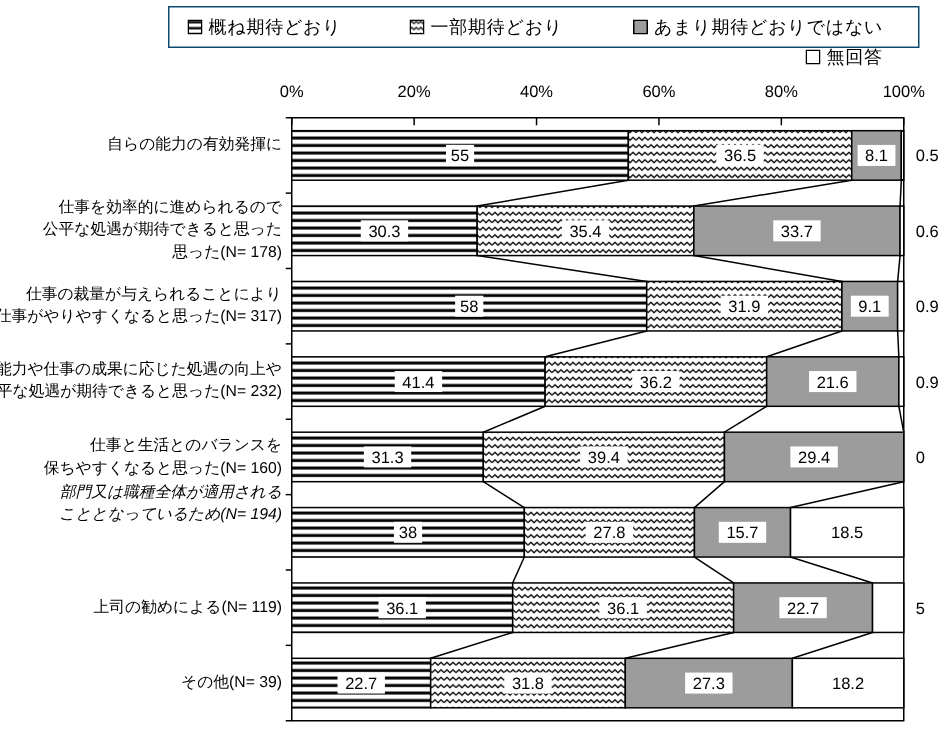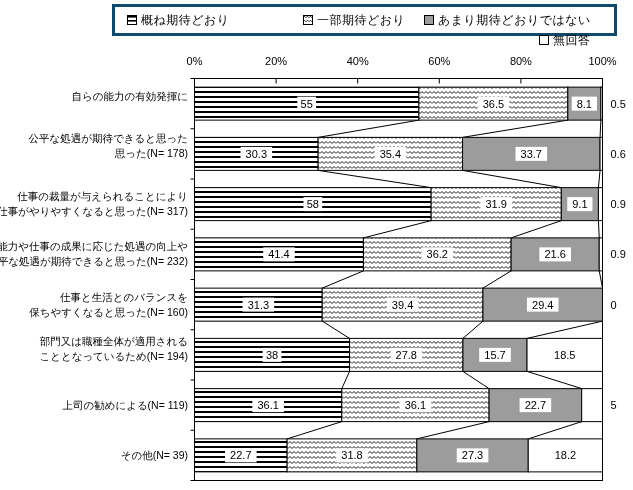--- a/index.html
+++ b/index.html
@@ -2,21 +2,21 @@
 <html><head>
 <meta charset="utf-8">
 <style>
   html,body{margin:0;padding:0;background:#ffffff;}
   #stage{
     position:relative;width:633px;height:490px;background:#ffffff;overflow:hidden;
     font-family:"Liberation Sans","DejaVu Sans",sans-serif;color:#000;
   }
   #legend-box{
     position:absolute;left:112px;top:4px;width:499px;height:26px;
-    border:3px solid #0c4a6e;background:#fff;
+    border:1px solid #0c4a6e;background:#fff;
   }
   .legend-item{position:absolute;top:0;height:26px;display:flex;align-items:center;}
   .legend-swatch{width:10px;height:10px;margin-right:4px;flex:0 0 auto;}
   .legend-label{font-size:12px;white-space:nowrap;letter-spacing:0.5px;}
   .cat-label{
     position:absolute;right:445px;text-align:right;font-size:10.5px;line-height:15px;
     white-space:nowrap;
   }
   #chart-svg{position:absolute;left:0;top:0;}
   .val-text{font-size:11px;}
@@ -178,21 +178,21 @@
           <defs>
             <pattern id="lp1" width="3" height="4" patternUnits="userSpaceOnUse">
               <rect width="3" height="4" fill="#fff"></rect>
               <rect y="1" width="3" height="1.6" fill="#000"></rect>
             </pattern>
           </defs>
           <rect x="0.5" y="0.5" width="9" height="9" fill="url(#lp1)" stroke="#000" stroke-width="1"></rect>
         </svg>
         <span class="legend-label">概ね期待どおり</span>
       </div>
-      <div class="legend-item" style="left: 188px;">
+      <div class="legend-item" style="left: 160px;">
         <svg class="legend-swatch" width="10" height="10">
           <defs>
             <pattern id="lp2" width="6" height="4" patternUnits="userSpaceOnUse">
               <rect width="6" height="4" fill="#fff"></rect>
               <path d="M0 2.8 L1.5 1.2 L3 2.8 L4.5 1.2 L6 2.8" fill="none" stroke="#000" stroke-width="0.8"></path>
             </pattern>
           </defs>
           <rect x="0.5" y="0.5" width="9" height="9" fill="url(#lp2)" stroke="#000" stroke-width="1"></rect>
         </svg>
         <span class="legend-label">一部期待どおり</span>
@@ -208,36 +208,37 @@
           <rect x="0.5" y="0.5" width="9" height="9" fill="#ffffff" stroke="#000" stroke-width="1"></rect>
         </svg>
         <span class="legend-label">無回答</span>
       </div>
     </div>
   <div id="cat-labels">
       <div class="cat-label" style="top: 88.625px;">
         <div>自らの能力の有効発揮に</div>
       </div>
       <div class="cat-label" style="top: 131.375px;">
+        <div>仕事を効率的に進められるので</div>
         <div>公平な処遇が期待できると思った</div>
         <div>思った(N= 178)</div>
       </div>
       <div class="cat-label" style="top: 189.125px;">
         <div>仕事の裁量が与えられることにより</div>
         <div>仕事がやりやすくなると思った(N= 317)</div>
       </div>
       <div class="cat-label" style="top: 239.375px;">
         <div>能力や仕事の成果に応じた処遇の向上や</div>
         <div>公平な処遇が期待できると思った(N= 232)</div>
       </div>
       <div class="cat-label" style="top: 289.625px;">
         <div>仕事と生活とのバランスを</div>
         <div>保ちやすくなると思った(N= 160)</div>
       </div>
-      <div class="cat-label" style="top: 334px;">
+      <div class="cat-label" style="top: 321px; font-style: italic;">
         <div>部門又は職種全体が適用される</div>
         <div>こととなっているため(N= 194)</div>
       </div>
       <div class="cat-label" style="top: 397.625px;">
         <div>上司の勧めによる(N= 119)</div>
       </div>
       <div class="cat-label" style="top: 447.875px;">
         <div>その他(N= 39)</div>
       </div>
     </div>

